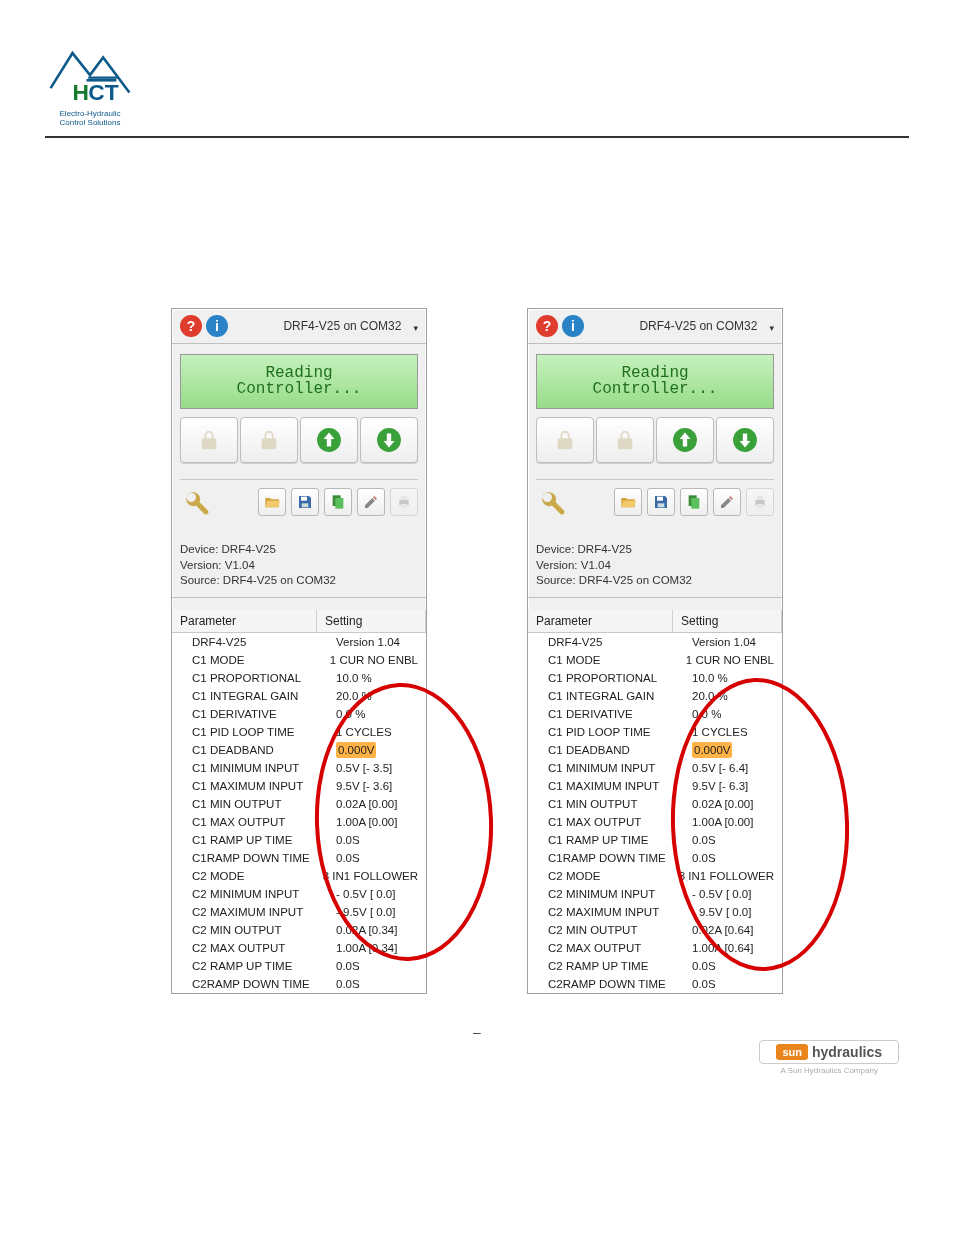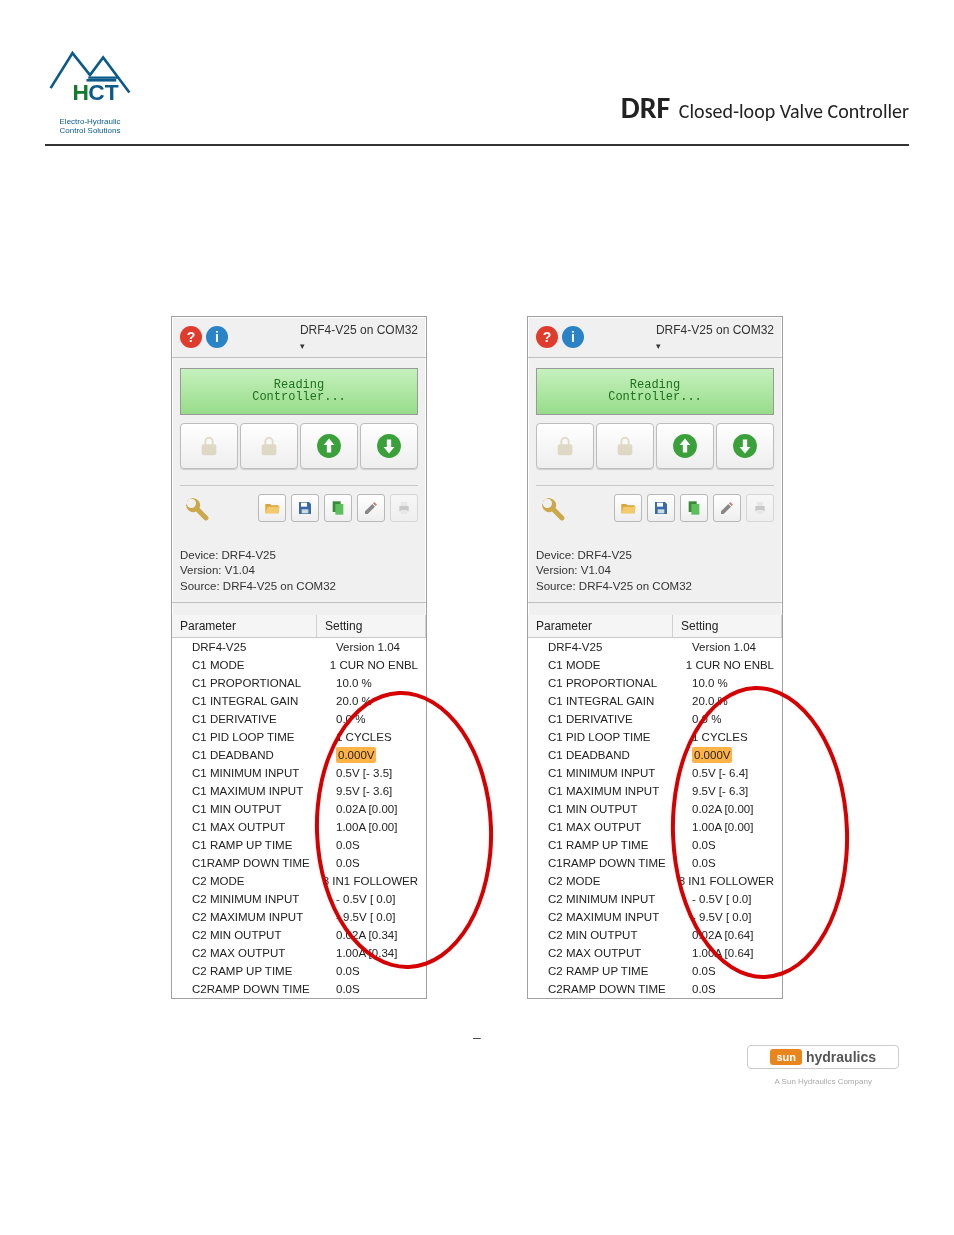--- a/index.html
+++ b/index.html
@@ -28,21 +28,20 @@
     flex-direction: column;
     align-items: center;
   }
   .logo svg { width: 90px; height: 70px; }
   .logo-caption {
     font-size: 8px;
     color: #0c5a8a;
     text-align: center;
     line-height: 1.1;
     font-family: Arial, sans-serif;
-    margin-top: 8px;
   }
   .doc-title {
     font-family: Calibri, Arial, sans-serif;
     font-size: 20px;
     font-weight: 400;
     padding-bottom: 10px;
   }
   .doc-title .big {
     font-size: 30px;
     font-weight: 700;
@@ -83,32 +82,31 @@
     color: #fff;
     font-size: 14px;
     margin-right: 4px;
   }
   .help-icon { background:#e03c2d; }
   .info-icon { background:#2a83c6; }
   .top-right-text {
     font-size: 12px;
     color: #333;
     display: flex;
-    align-items: flex-start;
-    gap: 4px;
-    flex-direction: column;
+    align-items: flex-end;
+    gap: 12px;
   }
   .caret { font-size: 9px; color:#333; }
   .status-bar {
     margin: 10px 8px 8px 8px;
     border: 1px solid #999;
     background: linear-gradient(#c6f1bd, #97dc8a);
     text-align: center;
     font-family: "Courier New", monospace;
-    font-size: 12px;
+    font-size: 16px;
     color: #1e6f1e;
     padding: 10px 4px;
     line-height: 1.05;
   }
   .big-btn-row {
     display: flex;
     justify-content: space-between;
     padding: 0 8px 10px 8px;
   }
   .big-btn {
@@ -192,41 +190,41 @@
     display:flex;
     justify-content:flex-end;
     padding-right:10px;
   }
   .sun-badge {
     text-align:center;
   }
   .sun-badge .line1 {
     border:1px solid #ccc;
     border-radius:4px;
-    padding:3px 22px;
+    padding:3px 16px;
     display:inline-flex;
     align-items:center;
     gap:4px;
     font-family: Arial, sans-serif;
     font-size:14px;
     font-weight:bold;
     color:#555;
   }
   .sun-badge .sun {
     background:#e9851d;
     color:#fff;
     font-size:11px;
     font-weight:bold;
     border-radius:3px;
     padding:2px 6px;
   }
   .sun-badge .line2 {
     font-size:8px;
     color:#aaa;
-    margin-top:8px;
+    margin-top:2px;
   }
   .page-dash { text-align:center; color:#4c4c4c; font-size:14px; margin-top:-140px;}
 </style>
 </head>
 <body>
 
 <div class="page">
 
   <div class="header-row">
     <div class="logo">
@@ -234,24 +232,20 @@
         <polyline points="5,55 30,15 50,40 65,20 95,60" fill="none" stroke="#0c5a8a" stroke-width="3"></polyline>
         <text x="30" y="68" font-family="Arial" font-weight="bold" font-size="26" fill="#147a2e">H</text>
         <text x="48" y="68" font-family="Arial" font-weight="bold" font-size="26" fill="#0c5a8a" text-decoration="overline">CT</text>
         <line x1="46" y1="46" x2="80" y2="46" stroke="#0c5a8a" stroke-width="3"></line>
       </svg>
       <div class="logo-caption">
         <div>Electro-Hydraulic</div>
         <div>Control Solutions</div>
       </div>
     </div>
-    <div class="doc-title">
-      <span class="big">DRF</span>
-      <span>Closed-loop Valve Controller</span>
-    </div>
   </div>
 
   <div class="panels-row">
     <div class="panel-wrap" id="wrap-left">
         <div class="panel">
           <div class="panel-top">
             <div><span class="icon-btn help-icon">?</span><span class="icon-btn info-icon">i</span></div>
             <div class="top-right-text">
               <span>DRF4-V25 on COM32</span>
               <span class="caret">▾</span>

